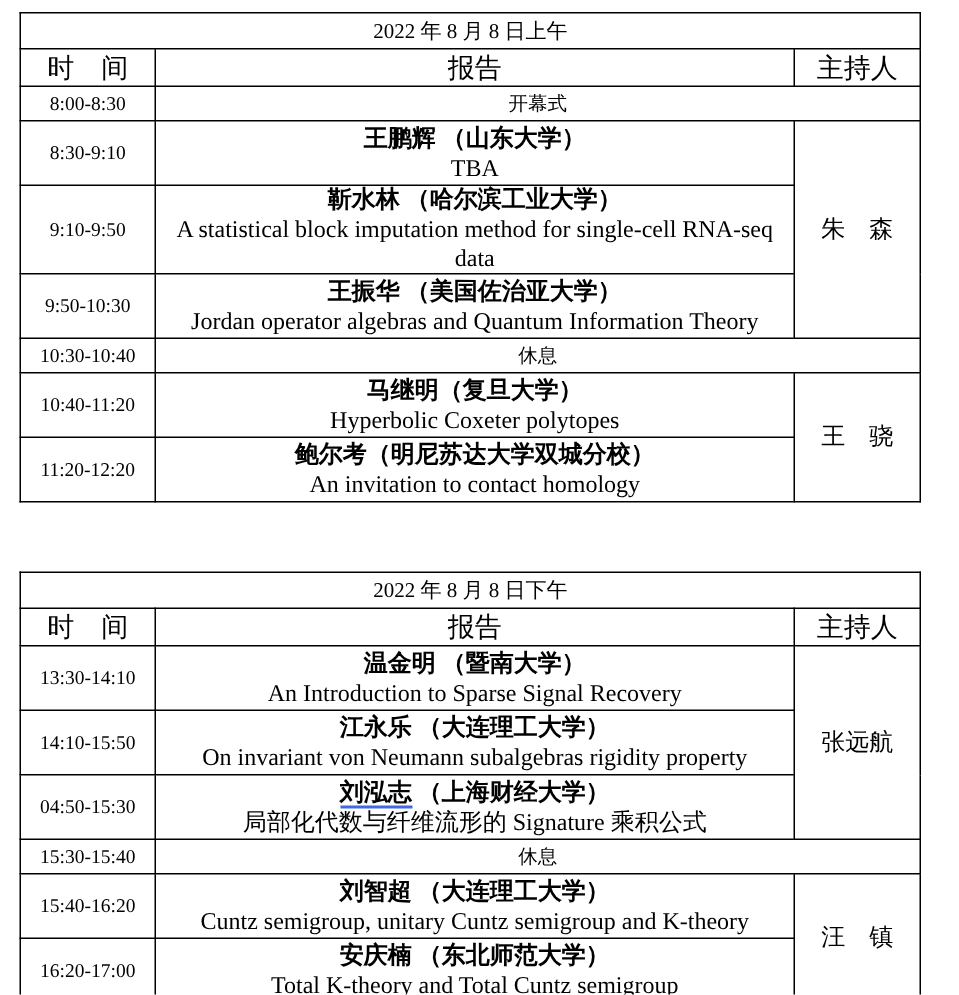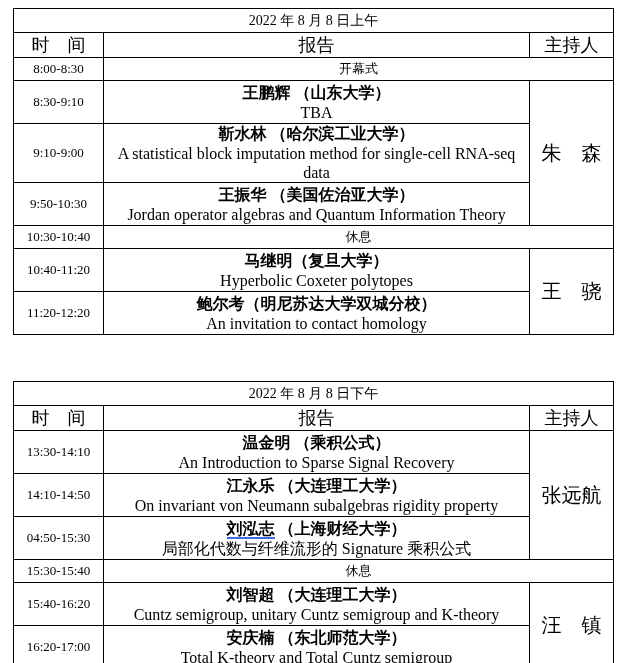--- a/index.html
+++ b/index.html
@@ -47,21 +47,21 @@
   .speaker {
     font-weight: bold;
     font-size: 16px;
     line-height: 20px;
   }
   .talk {
     font-size: 16px;
     line-height: 19px;
   }
   .host-cell {
-    font-size: 20px;
+    font-size: 16px;
   }
   .linked-name {
     border-bottom: 2px solid var(--underline-color, #4169e1);
     cursor: pointer;
   }
 </style>
 </head>
 <body>
 
 <div class="wrap">
@@ -87,21 +87,21 @@
     </tr>
     <tr class="row-double">
       <td class="time-cell">8:30-9:10</td>
       <td>
         <div class="speaker">王鹏辉 （山东大学）</div>
         <div class="talk">TBA</div>
       </td>
       <td rowspan="3" class="host-cell">朱　森</td>
     </tr>
     <tr class="row-double">
-      <td class="time-cell">9:10-9:00</td>
+      <td class="time-cell">9:10-9:50</td>
       <td>
         <div class="speaker">靳水林 （哈尔滨工业大学）</div>
         <div class="talk">A statistical block imputation method for single-cell RNA-seq data</div>
       </td>
     </tr>
     <tr class="row-double">
       <td class="time-cell">9:50-10:30</td>
       <td>
         <div class="speaker">王振华 （美国佐治亚大学）</div>
         <div class="talk">Jordan operator algebras and Quantum Information Theory</div>
@@ -140,27 +140,27 @@
       <td colspan="3">2022 年 8 月 8 日下午</td>
     </tr>
     <tr class="row-header">
       <td>时　间</td>
       <td>报告</td>
       <td>主持人</td>
     </tr>
     <tr class="row-double">
       <td class="time-cell">13:30-14:10</td>
       <td>
-        <div class="speaker">温金明 （乘积公式）</div>
+        <div class="speaker">温金明 （暨南大学）</div>
         <div class="talk">An Introduction to Sparse Signal Recovery</div>
       </td>
       <td rowspan="3" class="host-cell">张远航</td>
     </tr>
     <tr class="row-double">
-      <td class="time-cell">14:10-14:50</td>
+      <td class="time-cell">14:10-15:50</td>
       <td>
         <div class="speaker">江永乐 （大连理工大学）</div>
         <div class="talk">On invariant von Neumann subalgebras rigidity property</div>
       </td>
     </tr>
     <tr class="row-double">
       <td class="time-cell">04:50-15:30</td>
       <td>
         <div class="speaker"><span class="linked-name">刘泓志</span><span> （上海财经大学）</span></div>
         <div class="talk">局部化代数与纤维流形的 Signature 乘积公式</div>

